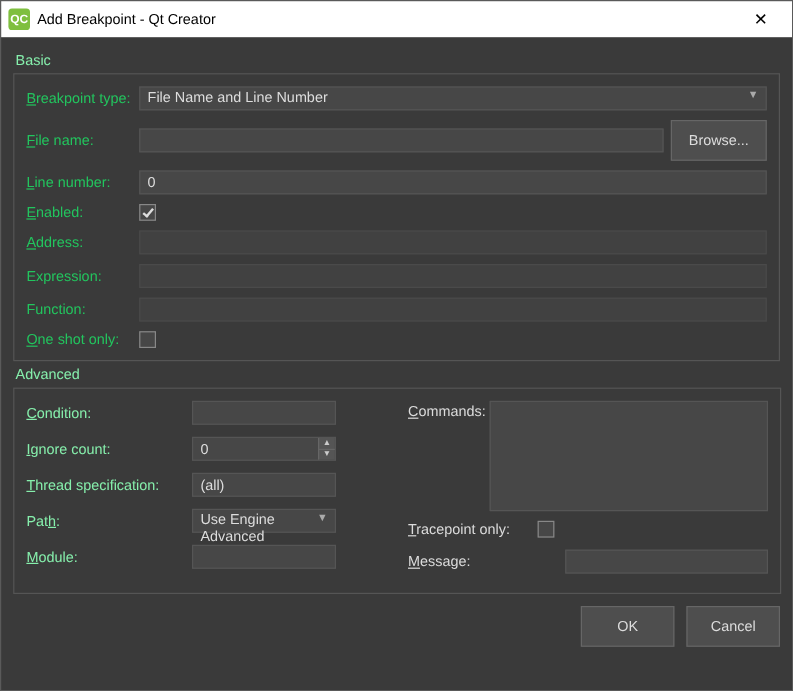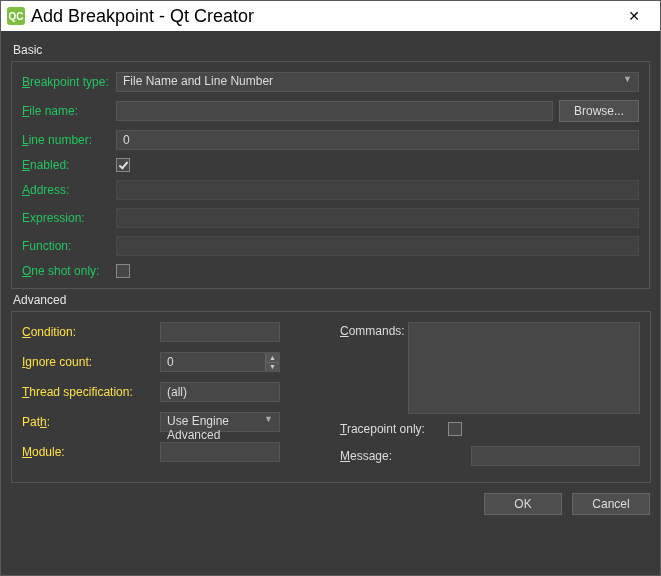--- a/index.html
+++ b/index.html
@@ -1,46 +1,46 @@
 <!DOCTYPE html>
 <html><head>
 <meta charset="utf-8">
 <style>
 * { box-sizing: border-box; margin: 0; padding: 0; font-family: "Segoe UI", Tahoma, sans-serif; }
 body { background: #3a3a3a; width: 661px; height: 576px; overflow: hidden; color: #dcdcdc; font-size: 12px; }
 .window { width: 661px; height: 576px; background: #3a3a3a; border: 1px solid #5a5a5a; display: flex; flex-direction: column; }
 .titlebar { height: 30px; background: #fff; color: #000; display: flex; align-items: center; padding: 0 6px; }
 .titlebar .icon { width: 18px; height: 18px; background: #7fbf3f; border-radius: 3px; display: flex; align-items: center; justify-content: center; color: #fff; font-weight: bold; font-size: 10px; margin-right: 6px; }
-.titlebar .title { flex: 1; font-size: 18px; }
+.titlebar .title { flex: 1; font-size: 12px; }
 .titlebar .close { width: 40px; height: 30px; display: flex; align-items: center; justify-content: center; font-size: 14px; cursor: pointer; }
 .client { flex: 1; padding: 8px 10px 10px 10px; display: flex; flex-direction: column; }
-.group-label { font-size: 12px; color: #e5e5e5; margin: 4px 0 4px 2px; }
+.group-label { font-size: 12px; color: #86efac; margin: 4px 0 4px 2px; }
 fieldset { border: 1px solid #555; padding: 10px 10px; }
 .row { display: flex; align-items: center; margin-bottom: 8px; }
 .row:last-child { margin-bottom: 0; }
 .basic .lab { width: 94px; color: #22c55e; }
 .disabled-lab { color: #888; }
 input[type=text], .select, textarea { background: #474747; border: 1px solid #555; color: #ddd; height: 20px; padding: 1px 6px; font-size: 12px; }
 .select { display: flex; align-items: flex-start; justify-content: space-between; cursor: pointer; }
 .select .arrow { font-size: 9px; color: #aaa; margin-left: 6px; }
-.btn { background: #4e4e4e; border: 1px solid #666; color: #ddd; height: 22px; padding: 4px 14px; font-size: 12px; cursor: pointer; display: inline-flex; align-items: center; justify-content: center; }
+.btn { background: #4e4e4e; border: 1px solid #666; color: #ddd; height: 22px; padding: 16px 14px; font-size: 12px; cursor: pointer; display: inline-flex; align-items: center; justify-content: center; }
 .chk { width: 14px; height: 14px; border: 1px solid #888; background: #474747; display: inline-flex; align-items: center; justify-content: center; cursor: pointer; }
 .chk.checked::after { content: ""; width: 3px; height: 7px; border: solid #ddd; border-width: 0 2px 2px 0; transform: rotate(40deg); margin-bottom: 2px; }
 .readonly { background: #414141; border: 1px solid #4a4a4a; height: 20px; }
 .spinner { position: relative; }
 .spinner .spins { position: absolute; right: 1px; top: 1px; bottom: 1px; width: 14px; display: flex; flex-direction: column; }
 .spinner .sp { flex: 1; background: #555; border-left: 1px solid #666; display: flex; align-items: center; justify-content: center; font-size: 7px; color: #ccc; cursor: pointer; }
 .spinner .sp:first-child { border-bottom: 1px solid #666; }
 .u { text-decoration: underline; }
 .advanced-inner { display: flex; gap: 18px; }
 .col { display: flex; flex-direction: column; }
 .colL { width: 300px; }
 .colR { flex: 1; }
 .adv-row { display: flex; align-items: center; margin-bottom: 10px; }
-.adv-row .alab { width: 138px; color: #fde047; }
+.adv-row .alab { width: 138px; color: #86efac; }
 .adv-row .afield { width: 120px; }
 .cmd-row { display: flex; margin-bottom: 8px; }
 .cmd-row .clab { width: 90px; padding-top: 2px; }
 textarea.cmds { width: 100%; height: 92px; resize: none; background: #474747; border: 1px solid #555; }
 .msg-row { display: flex; align-items: center; margin-top: 6px; gap: 41px; }
 .msg-row .mlab { width: 90px; }
 .footer { display: flex; justify-content: flex-end; gap: 10px; padding: 10px 0 0 0; }
 .footer .btn { width: 78px; }
 </style>
 </head>

